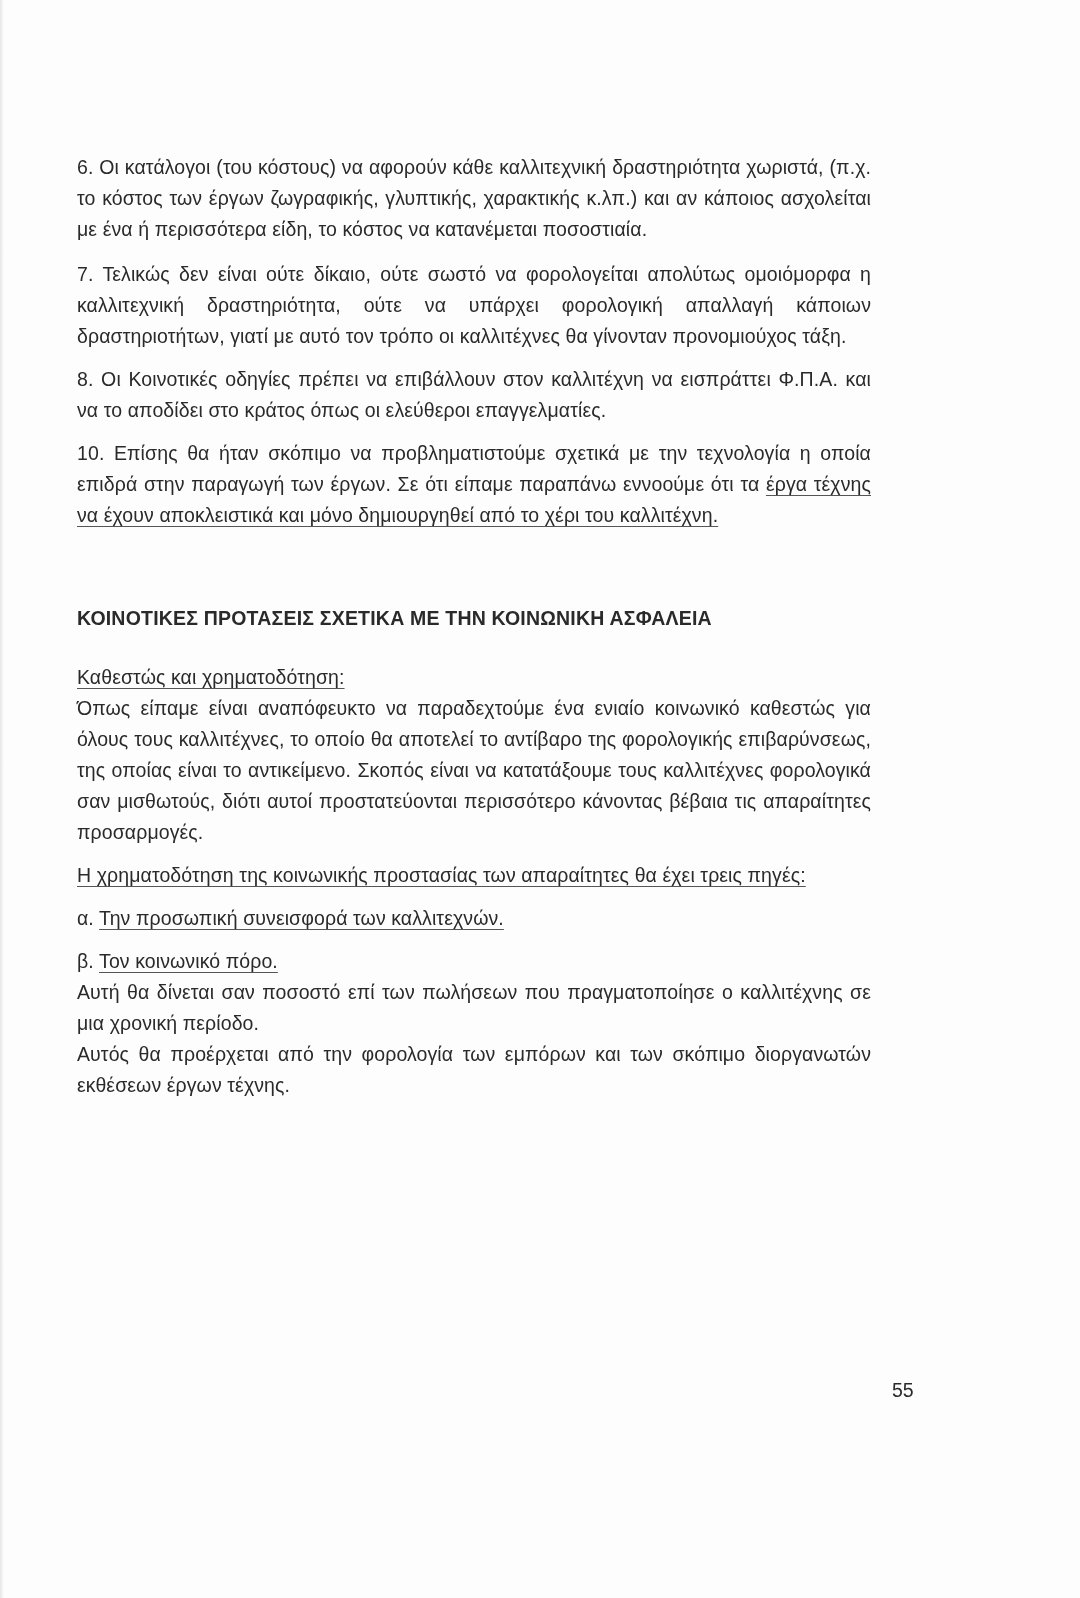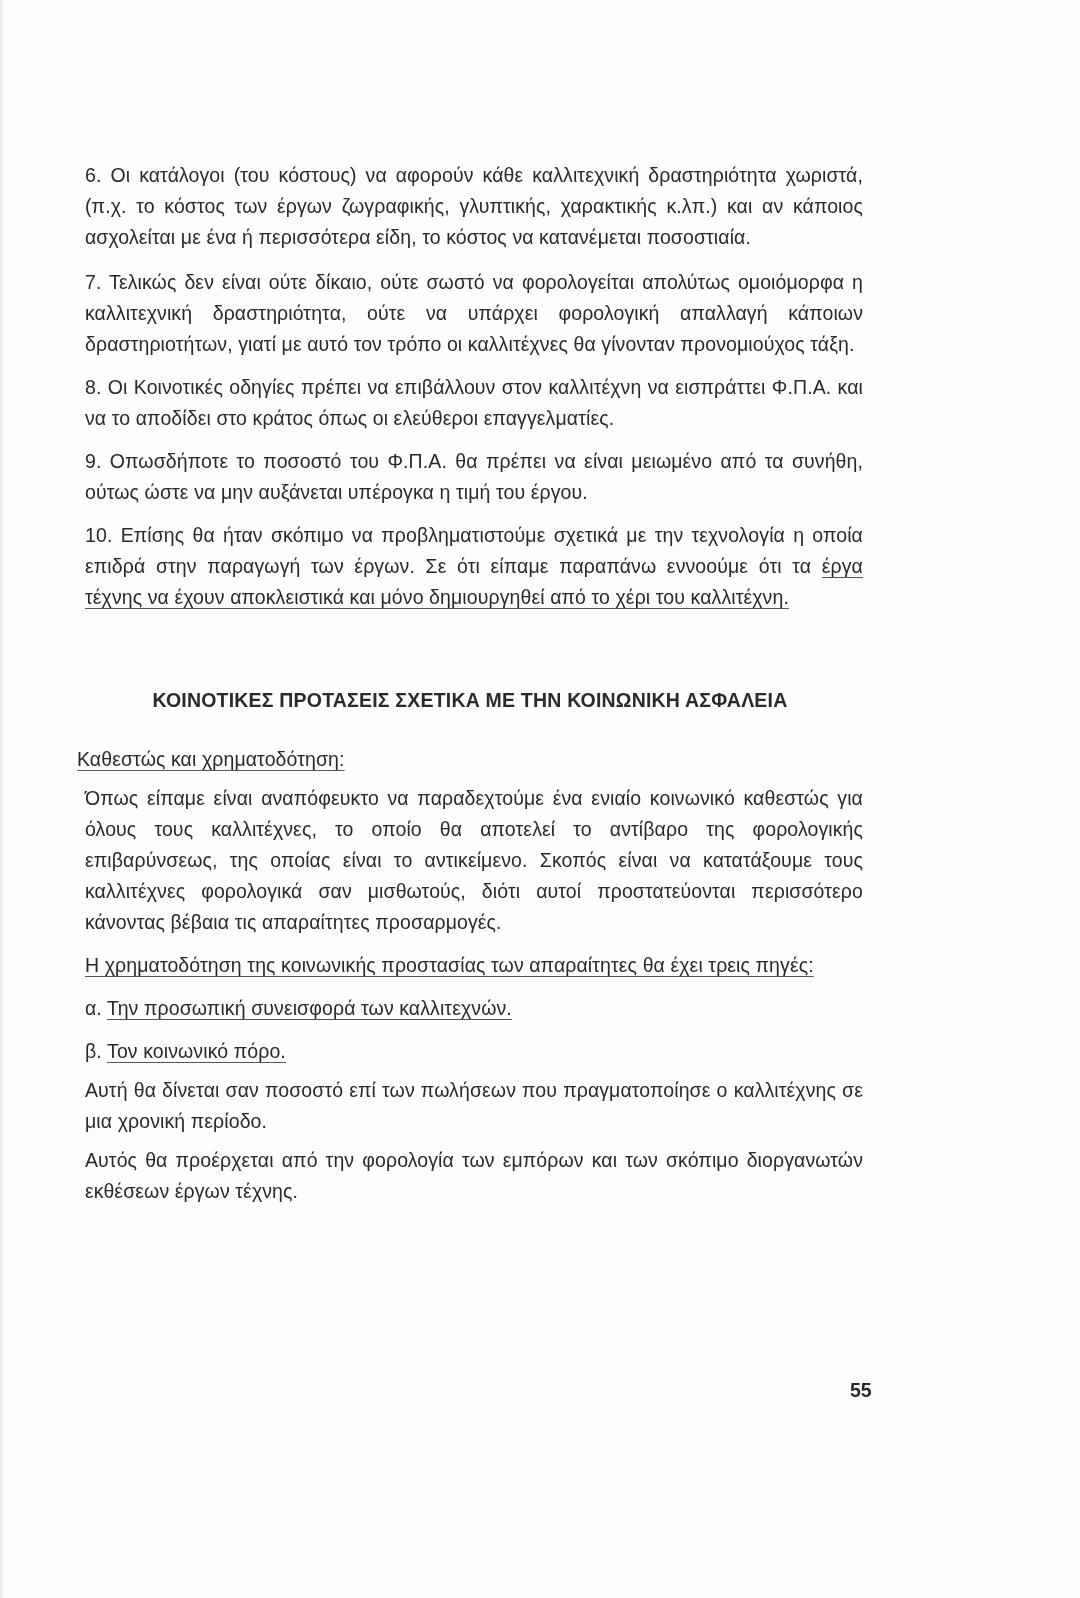--- a/index.html
+++ b/index.html
@@ -24,66 +24,64 @@
     .content {
       position: absolute;
       left: 77px;
       top: 152px;
       width: 794px;
       font-size: 19.5px;
       line-height: 31px;
       letter-spacing: 0.1px;
     }
     .para {
-      margin: 8px;
+      margin: 0;
       text-align: justify;
       text-align-last: left;
     }
     .gap-lg { margin-top: 14px; }
     .gap-md { margin-top: 12px; }
     .u {
       text-decoration: underline;
       text-decoration-color: #555;
       text-decoration-thickness: 1px;
       text-underline-offset: 4px;
     }
     .section-title {
       margin: 72px 0 0 0;
-      text-align: center;
+      text-align: left;
       font-size: 19.5px;
       letter-spacing: 0.2px;
       padding-right: 8px;
     }
     .subheading {
       margin: 28px 0 0 0;
     }
     .page-number {
       position: absolute;
-      left: 850px;
+      left: 892px;
       top: 1378px;
       font-size: 19.5px;
       line-height: 24px;
       color: #2a2a2a;
-      font-weight: bold;
     }
   </style>
 </head>
 <body>
 
 <div class="page-edge"></div>
 
 <div class="content">
 
   <p class="para"><span>6.</span> <span>Οι κατάλογοι (του κόστους) να αφορούν κάθε καλλιτεχνική δραστηριότητα χωριστά, (π.χ. το κόστος των έργων ζωγραφικής, γλυπτικής, χαρακτικής κ.λπ.) και αν κάποιος ασχολείται με ένα ή περισσότερα είδη, το κόστος να κατανέμεται ποσοστιαία.</span></p>
 
   <p class="para gap-lg"><span>7.</span> <span>Τελικώς δεν είναι ούτε δίκαιο, ούτε σωστό να φορολογείται απολύτως ομοιόμορφα η καλλιτεχνική δραστηριότητα, ούτε να υπάρχει φορολογική απαλλαγή κάποιων δραστηριοτήτων, γιατί με αυτό τον τρόπο οι καλλιτέχνες θα γίνονταν προνομιούχος τάξη.</span></p>
 
   <p class="para gap-md"><span>8.</span> <span>Οι Κοινοτικές οδηγίες πρέπει να επιβάλλουν στον καλλιτέχνη να εισπράττει Φ.Π.Α. και να το αποδίδει στο κράτος όπως οι ελεύθεροι επαγγελματίες.</span></p>
 
-  <p class="para gap-md"><span>9.</span> <span>Οπωσδήποτε το ποσοστό του Φ.Π.Α. θα πρέπει να είναι μειωμένο από τα συνήθη, ούτως ώστε να μην αυξάνεται υπέρογκα η τιμή του έργου.</span></p>
 
   <p class="para gap-md"><span>10.</span> <span>Επίσης θα ήταν σκόπιμο να προβληματιστούμε σχετικά με την τεχνολογία η οποία επιδρά στην παραγωγή των έργων. Σε ότι είπαμε παραπάνω εννοούμε ότι τα</span> <span class="u">έργα τέχνης να έχουν αποκλειστικά και μόνο δημιουργηθεί από το χέρι του καλλιτέχνη.</span></p>
 
   <h2 class="section-title">ΚΟΙΝΟΤΙΚΕΣ ΠΡΟΤΑΣΕΙΣ ΣΧΕΤΙΚΑ ΜΕ ΤΗΝ ΚΟΙΝΩΝΙΚΗ ΑΣΦΑΛΕΙΑ</h2>
 
   <p class="para subheading"><span class="u">Καθεστώς και χρηματοδότηση:</span></p>
 
   <p class="para">Όπως είπαμε είναι αναπόφευκτο να παραδεχτούμε ένα ενιαίο κοινωνικό καθεστώς για όλους τους καλλιτέχνες, το οποίο θα αποτελεί το αντίβαρο της φορολογικής επιβαρύνσεως, της οποίας είναι το αντικείμενο. Σκοπός είναι να κατατάξουμε τους καλλιτέχνες φορολογικά σαν μισθωτούς, διότι αυτοί προστατεύονται περισσότερο κάνοντας βέβαια τις απαραίτητες προσαρμογές.</p>
 
   <p class="para gap-md"><span class="u">Η χρηματοδότηση της κοινωνικής προστασίας των απαραίτητες θα έχει τρεις πηγές:</span></p>

